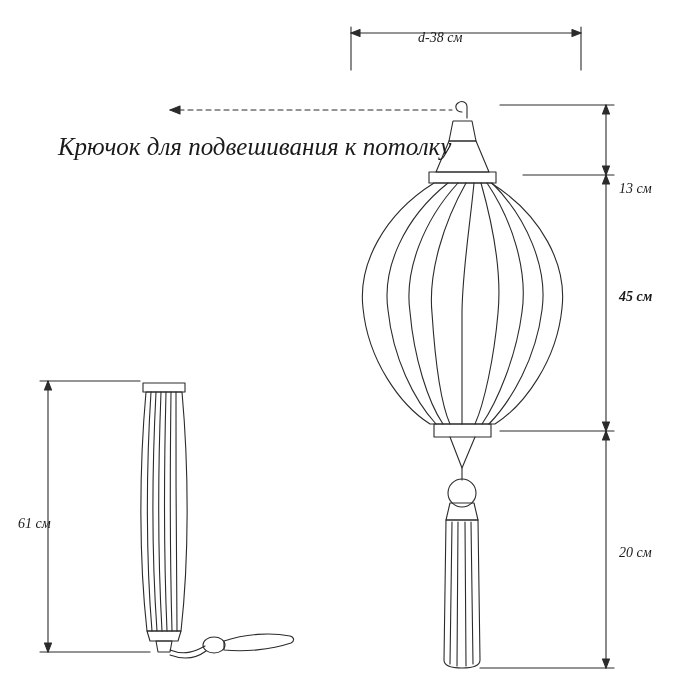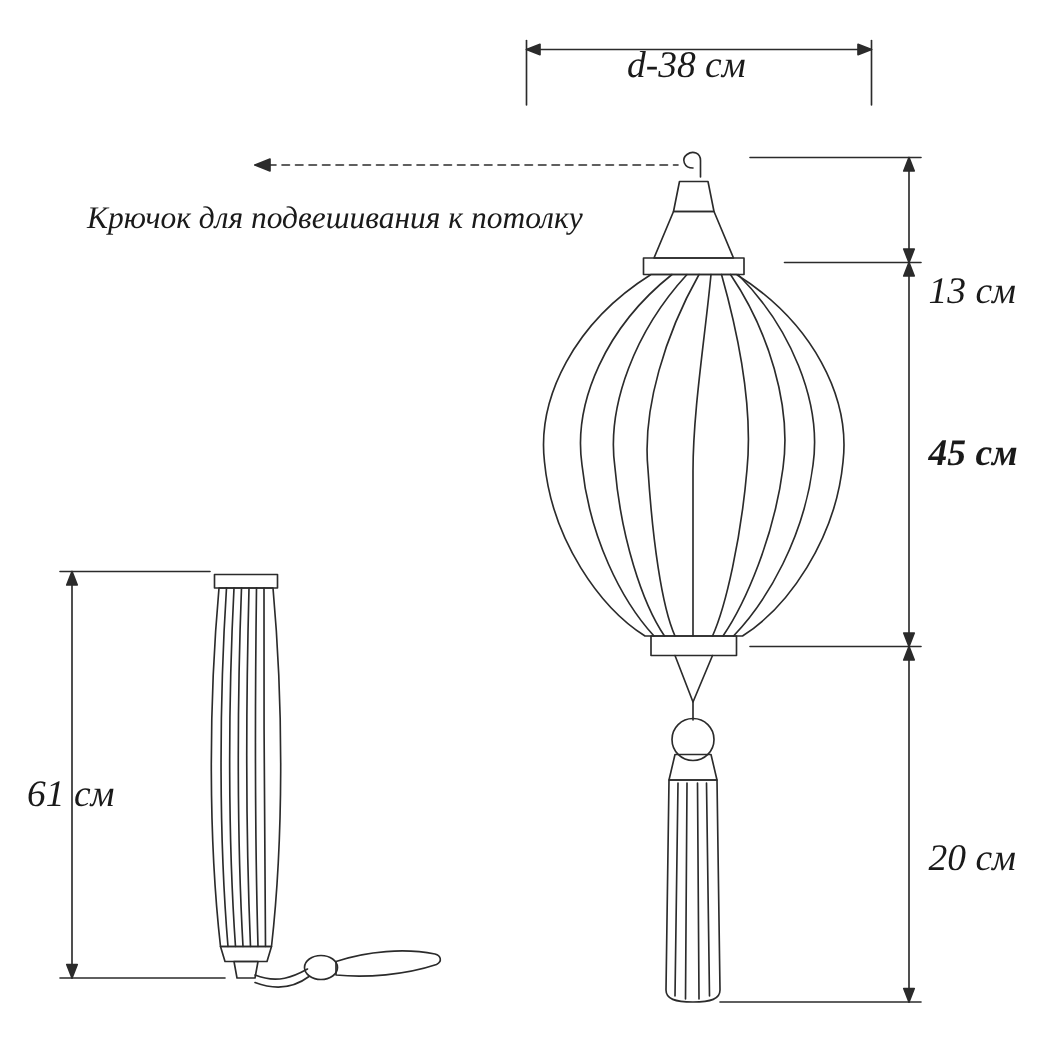--- a/index.html
+++ b/index.html
@@ -16,24 +16,24 @@
     font-family: "Liberation Serif", serif;
   }
   .label {
     position: absolute;
     font-family: "Liberation Serif", serif;
     font-style: italic;
     color: #1a1a1a;
     white-space: nowrap;
   }
   .dim-label {
-    font-size: 25px;
+    font-size: 14px;
   }
   .note-label {
-    font-size: 21px;
+    font-size: 25px;
   }
   #svgmain {
     position: absolute;
     left: 0;
     top: 0;
   }
 </style>
 </head>
 <body>
 
@@ -153,17 +153,17 @@
   </svg>
 
   <div class="label note-label" style="left:58px; top:133px;">Крючок для подвешивания к потолку</div>
 
   <div class="label dim-label" style="left:418px; top:30px;">d-38 см</div>
 
   <div class="label dim-label" style="left:619px; top:133px;margin-top:48px;">13 см</div>
 
   <div class="label dim-label" style="left:619px; top:289px;font-weight:bold;">45 см</div>
 
-  <div class="label dim-label" style="left:619px; top:559px;">20 см</div>
+  <div class="label dim-label" style="left:619px; top:545px;">20 см</div>
 
   <div class="label dim-label" style="left:18px; top:516px;">61 см</div>
 
 </div>
 
 </body></html>

